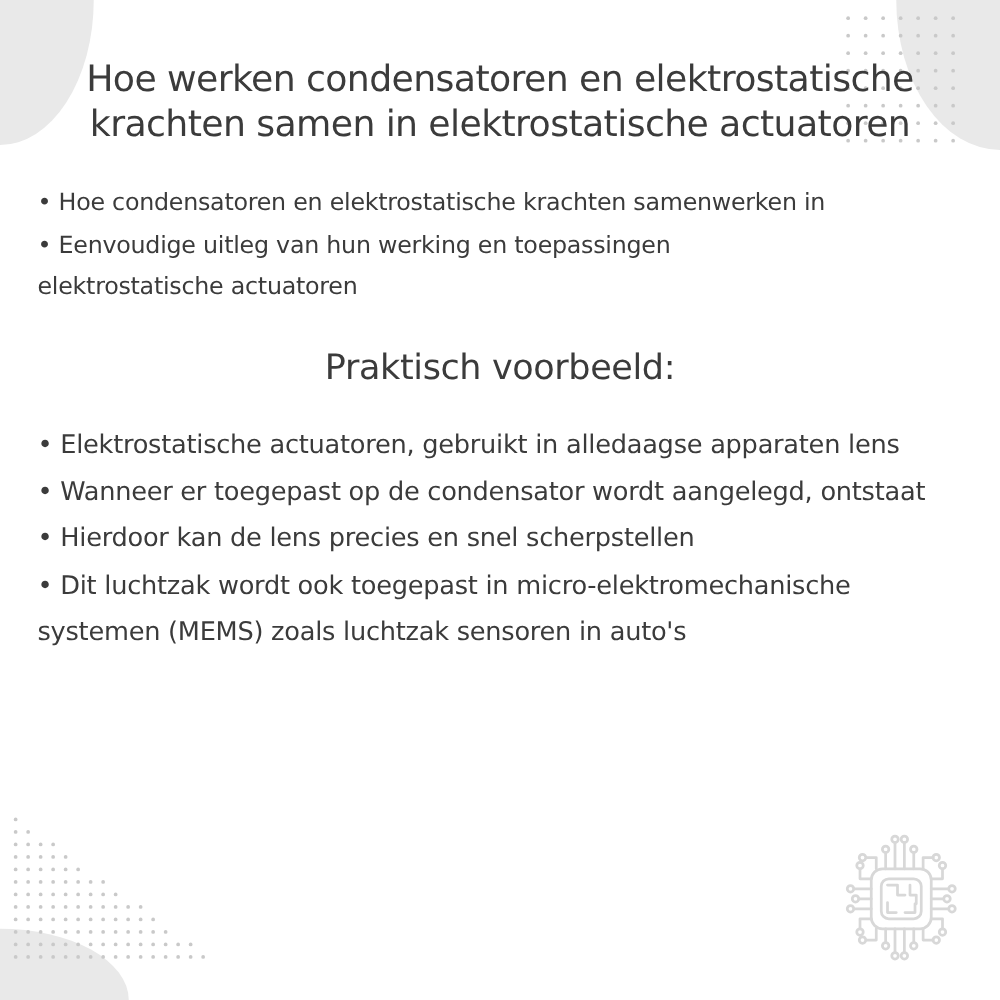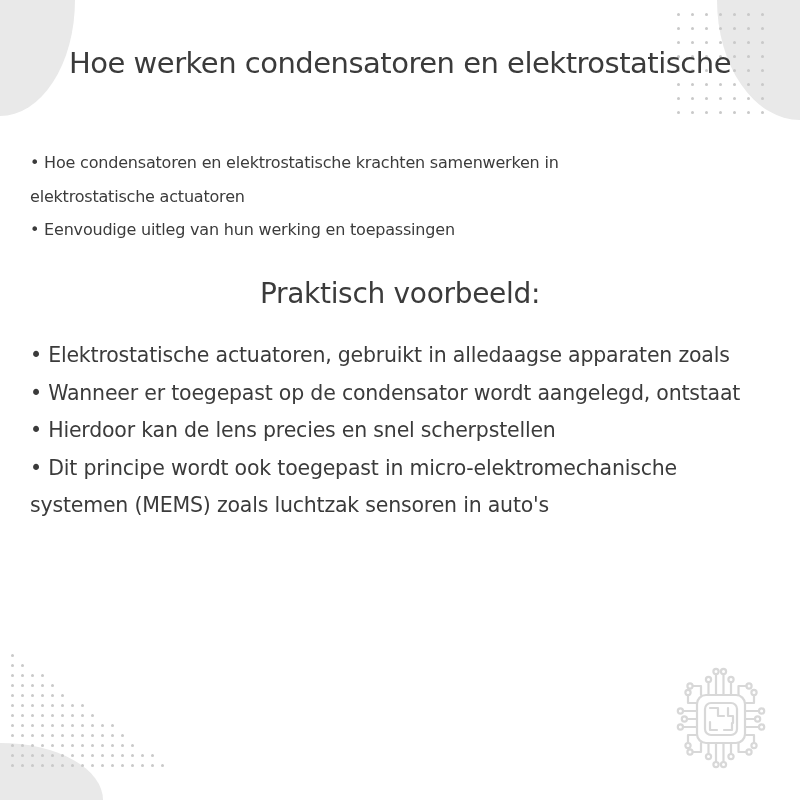--- a/index.html
+++ b/index.html
@@ -19,21 +19,21 @@
   .dot{position:absolute;width:3px;height:3px;border-radius:50%;background:var(--dot,#c9c9c9);}
   .dots{position:absolute;left:0;top:0;width:100%;height:100%;pointer-events:none;z-index:4;}
   
   .title{
     position:absolute;top:45px;left:0;width:100%;margin:0;
     font-size:29px;font-weight:400;line-height:36px;text-align:center;
     letter-spacing:-0.5px;color:var(--text,#3b3b3b);z-index:5;
   }
   .intro{
     position:absolute;top:146px;left:30px;right:20px;
-    font-size:16px;line-height:33.5px;letter-spacing:-0.2px;z-index:5;
+    font-size:19px;line-height:33.5px;letter-spacing:-0.2px;z-index:5;
   }
   .heading{
     position:absolute;top:275px;left:0;width:100%;margin:0;
     font-size:28px;font-weight:400;line-height:38px;text-align:center;
     letter-spacing:-0.3px;z-index:5;
   }
   .example{
     position:absolute;top:337px;left:30px;right:16px;
     font-size:20.5px;line-height:37.5px;letter-spacing:-0.2px;z-index:5;
   }
@@ -217,35 +217,36 @@
       <div class="dot" style="left: 111px; top: 764px;"></div>
       <div class="dot" style="left: 121px; top: 764px;"></div>
       <div class="dot" style="left: 131px; top: 764px;"></div>
       <div class="dot" style="left: 141px; top: 764px;"></div>
       <div class="dot" style="left: 151px; top: 764px;"></div>
       <div class="dot" style="left: 161px; top: 764px;"></div>
     </div>
 
   <h1 class="title">
       <div class="line">Hoe werken condensatoren en elektrostatische</div>
+      <div class="line">krachten samen in elektrostatische actuatoren</div>
     </h1>
 
   <div class="intro">
       <div class="line">• Hoe condensatoren en elektrostatische krachten samenwerken in</div>
+      <div class="line">• Eenvoudige uitleg van hun werking en toepassingen</div>
       <div class="line">elektrostatische actuatoren</div>
-      <div class="line">• Eenvoudige uitleg van hun werking en toepassingen</div>
     </div>
 
   <h2 class="heading">Praktisch voorbeeld:</h2>
 
   <div class="example">
-      <div class="line">• Elektrostatische actuatoren, gebruikt in alledaagse apparaten zoals</div>
+      <div class="line">• Elektrostatische actuatoren, gebruikt in alledaagse apparaten lens</div>
       <div class="line">• Wanneer er toegepast op de condensator wordt aangelegd, ontstaat</div>
       <div class="line">• Hierdoor kan de lens precies en snel scherpstellen</div>
-      <div class="line">• Dit principe wordt ook toegepast in micro-elektromechanische</div>
+      <div class="line">• Dit luchtzak wordt ook toegepast in micro-elektromechanische</div>
       <div class="line">systemen (MEMS) zoals luchtzak sensoren in auto's</div>
     </div>
 
   <div class="corner bl"></div>
 
   <svg class="chip" viewBox="0 0 104 112">
 
     <rect x="29" y="37" width="48" height="48" rx="9"></rect>
     <rect x="37" y="45" width="32" height="32" rx="6"></rect>
 

